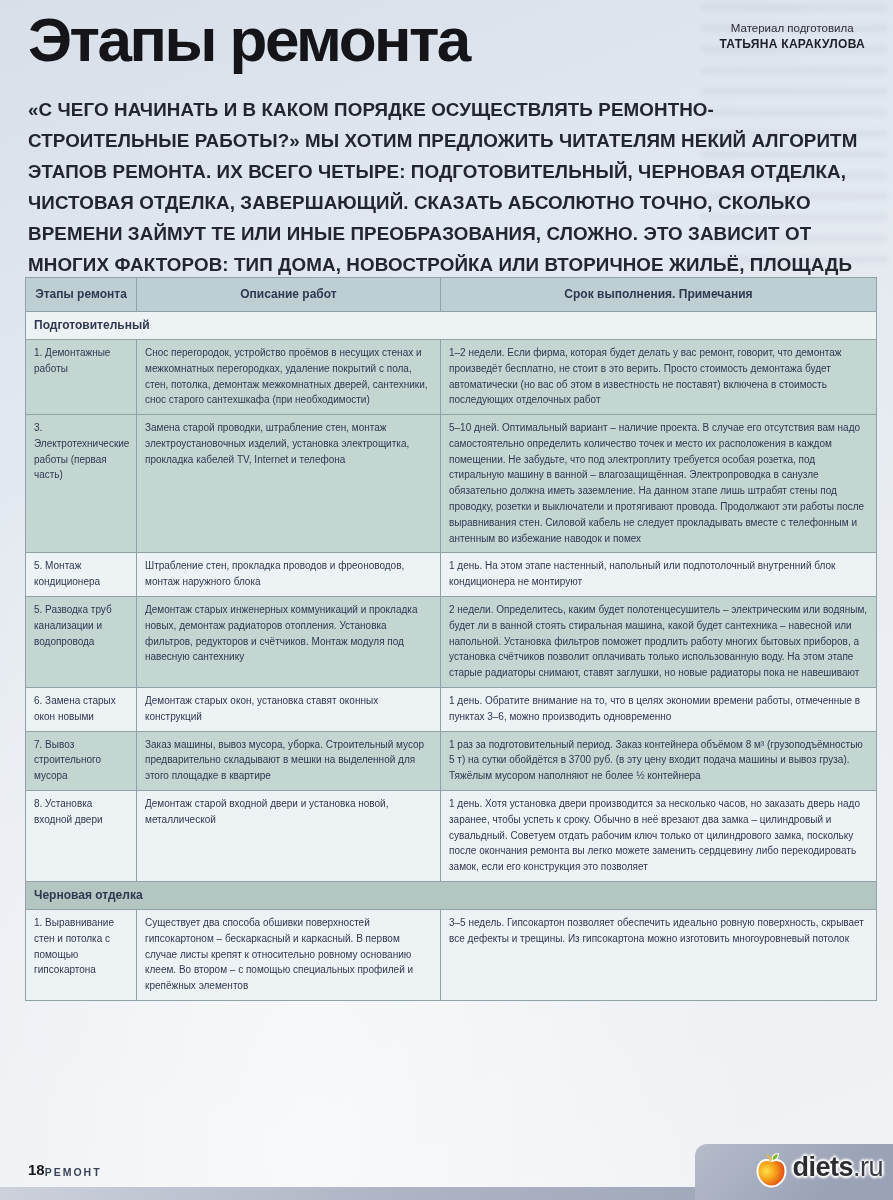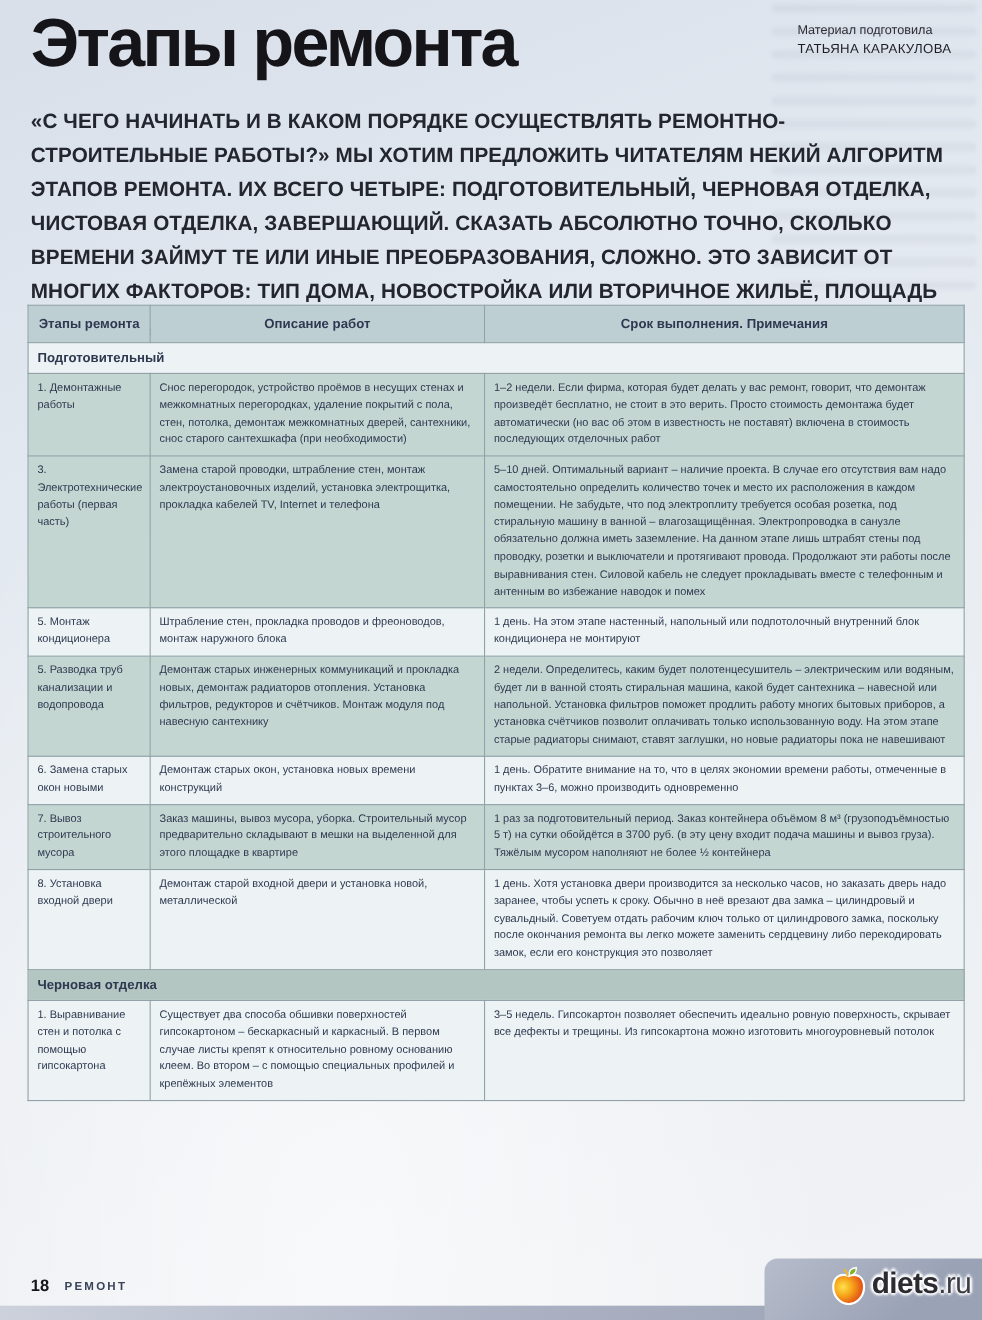--- a/index.html
+++ b/index.html
@@ -9,41 +9,41 @@
   .paper { position:absolute; inset:0; background:
       radial-gradient(ellipse at 35% 95%, rgba(255,255,255,.6), rgba(255,255,255,0) 55%),
       linear-gradient(160deg,#d8dfe9 0%,#e2e8f0 28%,#e9edf2 55%,#f1f3f5 100%);
   }
   .bleed { position:absolute; top:4px; right:6px; width:185px; height:265px;
     background:repeating-linear-gradient(to bottom, rgba(95,95,120,.12) 0 7px, transparent 7px 21px);
     filter:blur(2px); opacity:.55; }
   
   .page-title { position:absolute; left:28px; top:4px; font-size:62px; font-weight:900;
     letter-spacing:-2.5px; color:#141419; }
-  .byline { position:absolute; right:28px; top:20px; text-align:left; color:#2c2c35;
+  .byline { position:absolute; right:28px; top:20px; text-align:center; color:#2c2c35;
     font-size:11.5px; line-height:16px; }
-  .byline .name { font-weight:normal; font-size:12px; color:#1d1d26; letter-spacing:.3px; }
+  .byline .name { font-weight:bold; font-size:12px; color:#1d1d26; letter-spacing:.3px; }
   .intro { position:absolute; left:28px; top:94px; width:845px; font-size:18.8px;
     font-weight:bold; line-height:31px; color:#23252f; letter-spacing:.1px; }
   
   table.stages { position:absolute; left:25px; top:277px; width:851px;
     border-collapse:collapse; table-layout:fixed;
     border:1px solid var(--table-border,#90a2a7); }
   table.stages th, table.stages td { border:1px solid var(--table-border,#90a2a7);
     vertical-align:top; padding:5px 8px 6px 8px; font-size:10px; line-height:1.58;
     color:var(--text,#2e3850); }
   table.stages th { font-weight:bold; text-align:center; padding:7px 8px;
     background:var(--header-tint,#becfd3); font-size:12px; }
   tr.light td { background:var(--row-light,#edf3f4); }
   tr.tint  td { background:var(--row-tint,#c4d6d2); }
   tr.section td { font-weight:bold; padding:4px 8px; font-size:12px; }
   tr.section.tint td { background:var(--section-tint,#b3c6c1);margin-top:12px; }
   tr.section.light td { background:var(--row-light,#edf3f4); }
   
-  .footer { position:absolute; left:28px; bottom:22px; display:flex; align-items:center; gap:14px; }
+  .footer { position:absolute; left:28px; bottom:22px; display:flex; align-items:flex-end; }
   .pageno { font-size:15px; font-weight:bold; color:#15161c; }
   .magname { font-size:10.5px; letter-spacing:2px; color:#39445a; font-weight:bold; }
   
   .bottom-strip { position:absolute; left:0; bottom:0; width:100%; height:13px;
     background:linear-gradient(to right,#ccd1dc 0%,#aeb4c4 45%,#99a1b5 100%); }
   .corner { position:absolute; right:0; bottom:0; width:198px; height:56px;
     background:linear-gradient(135deg,#b6bcca 0%,#9aa2b6 70%); border-top-left-radius:12px; }
   .watermark { position:absolute; right:10px; bottom:8px; display:flex; align-items:flex-start; gap:4px; }
   .wm-text { font-size:27px; font-weight:bold; color:#2b2b31; letter-spacing:-.5px;
     text-shadow:-2px 0 2px #fff,2px 0 2px #fff,0 -2px 2px #fff,0 2px 2px #fff,0 0 4px #fff; }
@@ -103,21 +103,21 @@
   </tr>
 
   <tr class="tint">
     <td>5. Разводка труб канализации и водопровода</td>
     <td>Демонтаж старых инженерных коммуникаций и прокладка новых, демонтаж радиаторов отопления. Установка фильтров, редукторов и счётчиков. Монтаж модуля под навесную сантехнику</td>
     <td>2 недели. Определитесь, каким будет полотенцесушитель – электрическим или водяным, будет ли в ванной стоять стиральная машина, какой будет сантехника – навесной или напольной. Установка фильтров поможет продлить работу многих бытовых приборов, а установка счётчиков позволит оплачивать только использованную воду. На этом этапе старые радиаторы снимают, ставят заглушки, но новые радиаторы пока не навешивают</td>
   </tr>
 
   <tr class="light">
     <td>6. Замена старых окон новыми</td>
-    <td>Демонтаж старых окон, установка новых времени конструкций</td>
+    <td>Демонтаж старых окон, установка ставят оконных конструкций</td>
     <td>1 день. Обратите внимание на то, что в целях экономии времени работы, отмеченные в пунктах 3–6, можно производить одновременно</td>
   </tr>
 
   <tr class="tint">
     <td>7. Вывоз строительного мусора</td>
     <td>Заказ машины, вывоз мусора, уборка. Строительный мусор предварительно складывают в мешки на выделенной для этого площадке в квартире</td>
     <td>1 раз за подготовительный период. Заказ контейнера объёмом 8 м³ (грузоподъёмностью 5 т) на сутки обойдётся в 3700 руб. (в эту цену входит подача машины и вывоз груза). Тяжёлым мусором наполняют не более ½ контейнера</td>
   </tr>
 
   <tr class="light">

